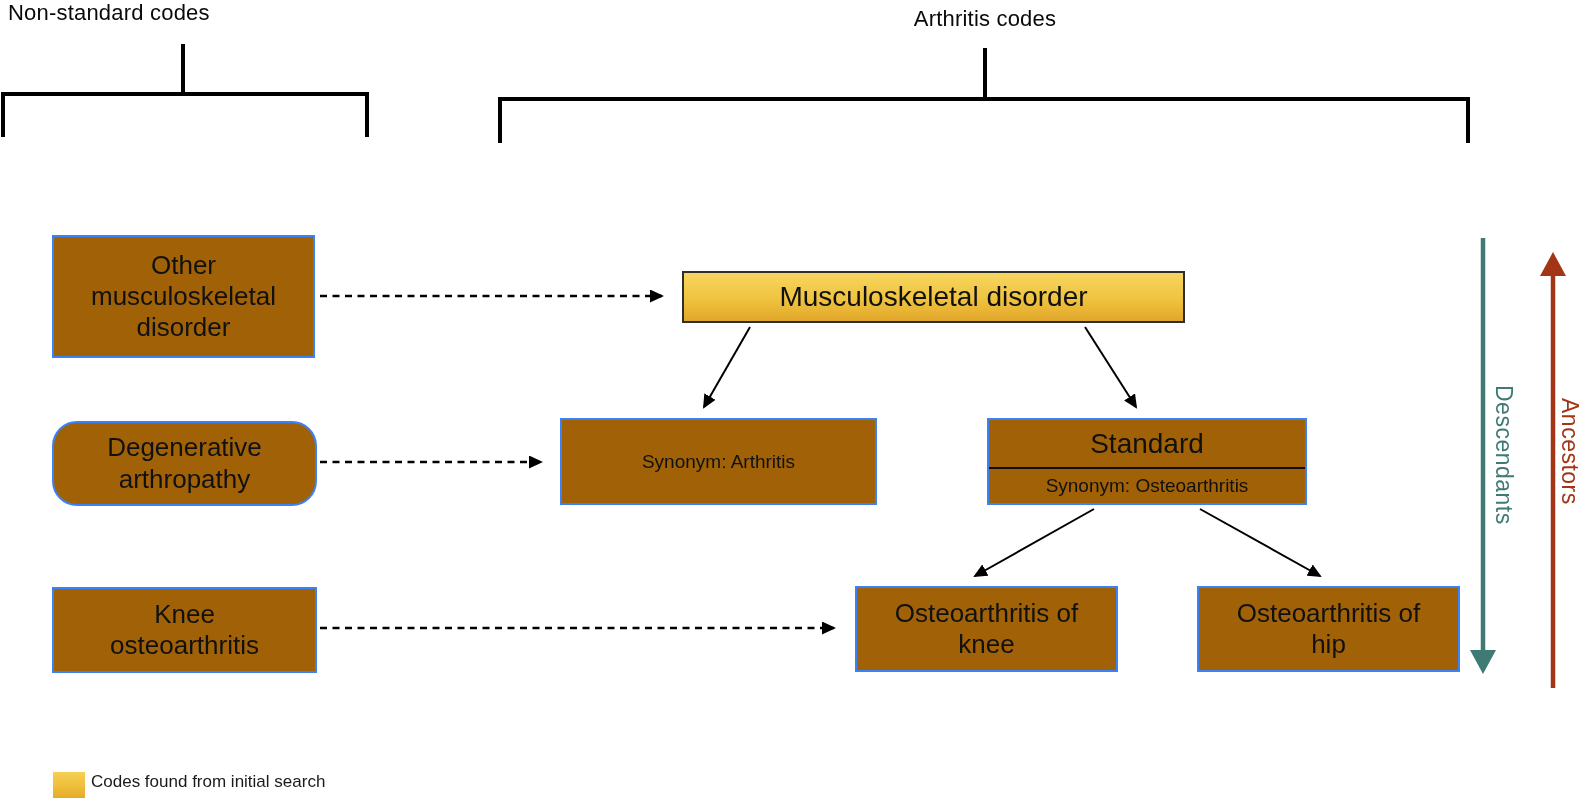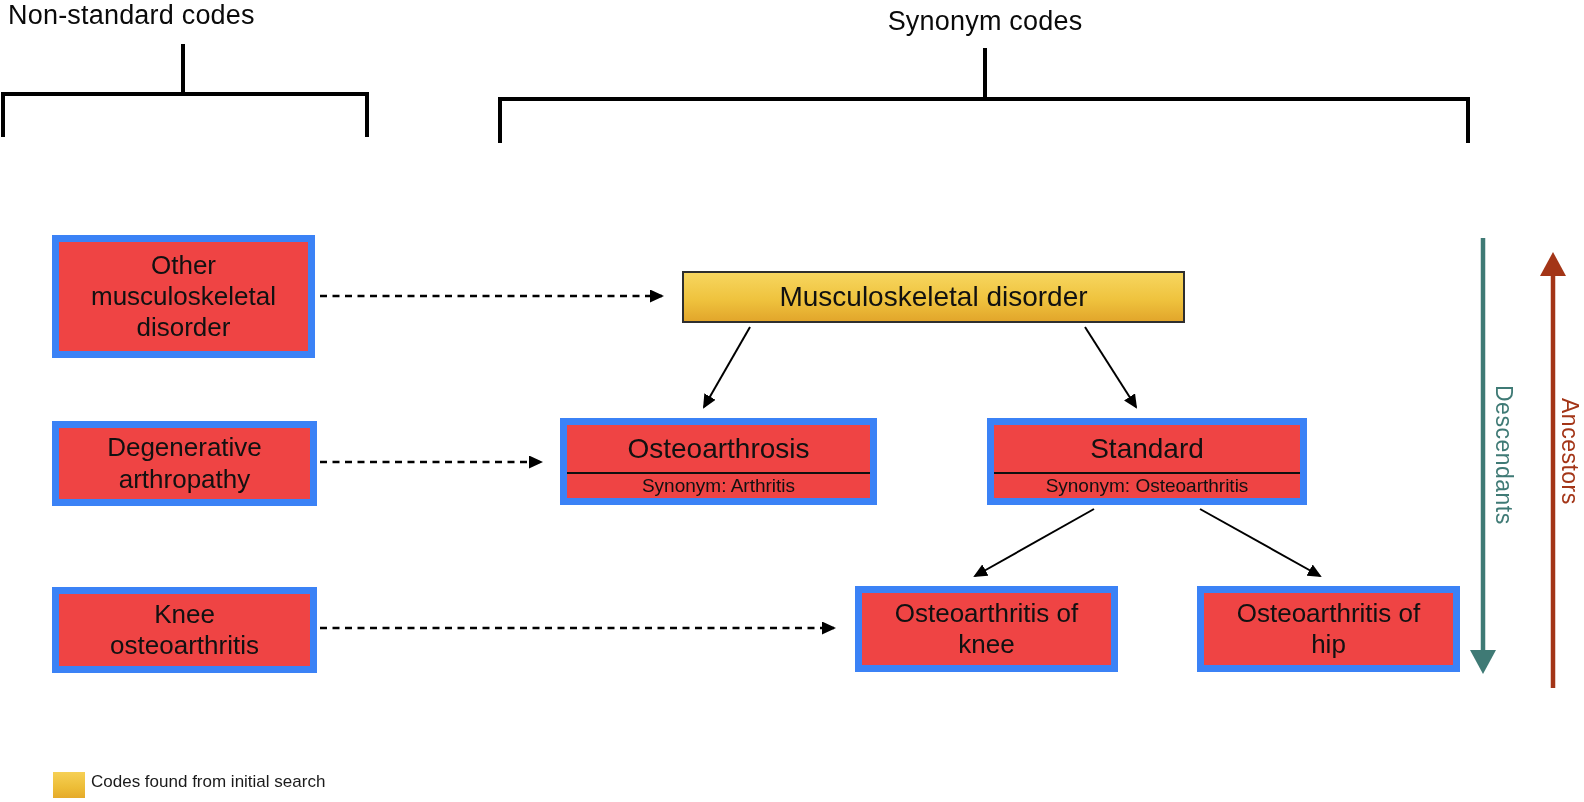--- a/index.html
+++ b/index.html
@@ -1,27 +1,27 @@
 <!DOCTYPE html>
 <html><head>
 <meta charset="utf-8">
 <style>
   html,body{margin:0;padding:0;background:#ffffff;}
   .canvas{
     position:relative;width:1584px;height:802px;background:#ffffff;overflow:hidden;
     font-family:"Liberation Sans", sans-serif;color:#000;
   }
   .diagram-title{
-    position:absolute;font-size:27px;letter-spacing:.2px;color:#0a0a0a;white-space:nowrap;
+    position:absolute;font-size:22px;letter-spacing:.2px;color:#0a0a0a;white-space:nowrap;
   }
   #title-standard{left:985px;top:6px;transform:translateX(-50%);}
   #title-nonstandard{left:8px;top:0px;}
   .svg-layer{position:absolute;left:0;top:0;width:1584px;height:802px;pointer-events:none;}
   .node{
-    position:absolute;box-sizing:border-box;background:#ef4444;border:7px solid #3b82f6;
+    position:absolute;box-sizing:border-box;background:#a16207;border:2px solid #3b82f6;
     display:flex;align-items:center;justify-content:center;text-align:center;
   }
   .box-label{white-space:pre-line;font-size:26px;line-height:1.2;color:#111;}
   .node.gold{
     background:linear-gradient(180deg,#f7d65f 0%,#efc33e 55%,#e2a62b 100%);
     border:2px solid #2e2e2e;
   }
   .node.gold .box-label{font-size:28px;font-weight:400;}
   .node.split{flex-direction:column;align-items:stretch;justify-content:flex-start;padding:0;}
   .split-title{
@@ -43,21 +43,21 @@
     background:linear-gradient(180deg,#f6d055 0%,#edbd37 60%,#e5aa2a 100%);
   }
   .legend-label{font-size:17px;color:#1a1a1a;}
 </style>
 </head>
 <body>
 
 <div class="canvas">
 
   <div class="diagram-title" id="title-nonstandard">Non-standard codes</div>
-  <div class="diagram-title" id="title-standard">Synonym codes</div>
+  <div class="diagram-title" id="title-standard">Arthritis codes</div>
 
   <svg class="svg-layer" viewBox="0 0 1584 802" xmlns="http://www.w3.org/2000/svg">
     <defs>
       <marker id="mb" markerUnits="userSpaceOnUse" markerWidth="15" markerHeight="13" refX="12" refY="6.5" orient="auto">
         <path d="M0,0 L14,6.5 L0,13 Z" fill="#000"></path>
       </marker>
       <marker id="mteal" markerUnits="userSpaceOnUse" markerWidth="26" markerHeight="28" refX="18" refY="13" orient="auto">
         <path d="M0,0 L24,13 L0,26 Z" fill="#3f7a75"></path>
       </marker>
       <marker id="mred" markerUnits="userSpaceOnUse" markerWidth="26" markerHeight="28" refX="18" refY="13" orient="auto">
@@ -90,35 +90,34 @@
 
     <line x1="1483" y1="238" x2="1483" y2="668" stroke="#3f7a75" stroke-width="4.5" marker-end="url(#mteal)"></line>
     <line x1="1553" y1="688" x2="1553" y2="258" stroke="#a33517" stroke-width="4.5" marker-end="url(#mred)"></line>
   </svg>
 
   <div class="node" style="left:52px;top:235px;width:263px;height:123px;">
     <span class="box-label">Other
 musculoskeletal
 disorder</span>
   </div>
-  <div class="node" style="left:52px;top:421px;width:265px;height:85px;">
+  <div class="node" style="left:52px;top:421px;width:265px;height:85px;border-radius:25px;">
     <span class="box-label">Degenerative
 arthropathy</span>
   </div>
   <div class="node" style="left:52px;top:587px;width:265px;height:86px;">
     <span class="box-label">Knee
 osteoarthritis</span>
   </div>
 
   <div class="node gold" style="left:682px;top:271px;width:503px;height:52px;">
     <span class="box-label">Musculoskeletal disorder</span>
   </div>
 
   <div class="node split" style="left:560px;top:418px;width:317px;height:87px;">
-    <div class="split-title">Osteoarthrosis</div>
     <div class="split-syn">Synonym: Arthritis</div>
   </div>
 
   <div class="node split" style="left:987px;top:418px;width:320px;height:87px;">
     <div class="split-title">Standard</div>
     <div class="split-syn">Synonym: Osteoarthritis</div>
   </div>
 
   <div class="node" style="left:855px;top:586px;width:263px;height:86px;">
     <span class="box-label">Osteoarthritis of

